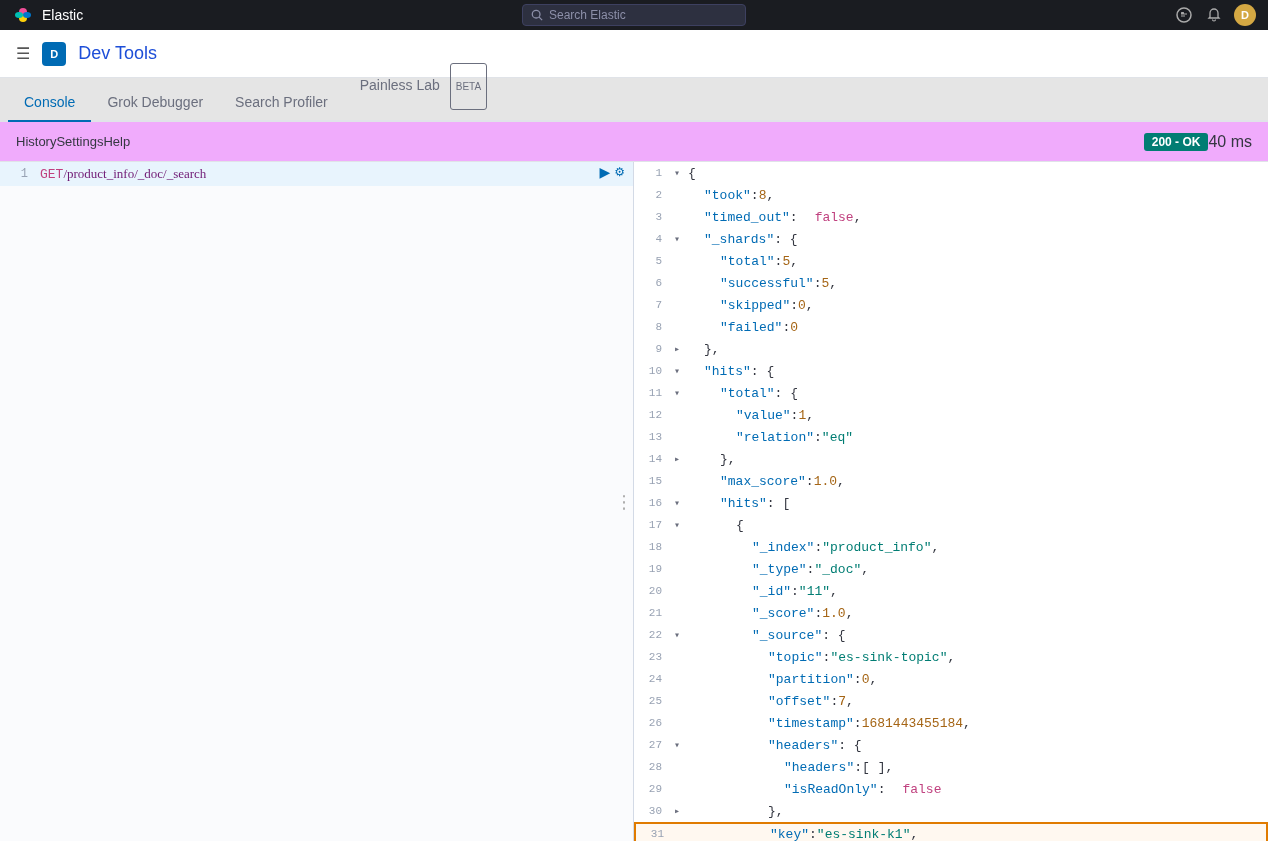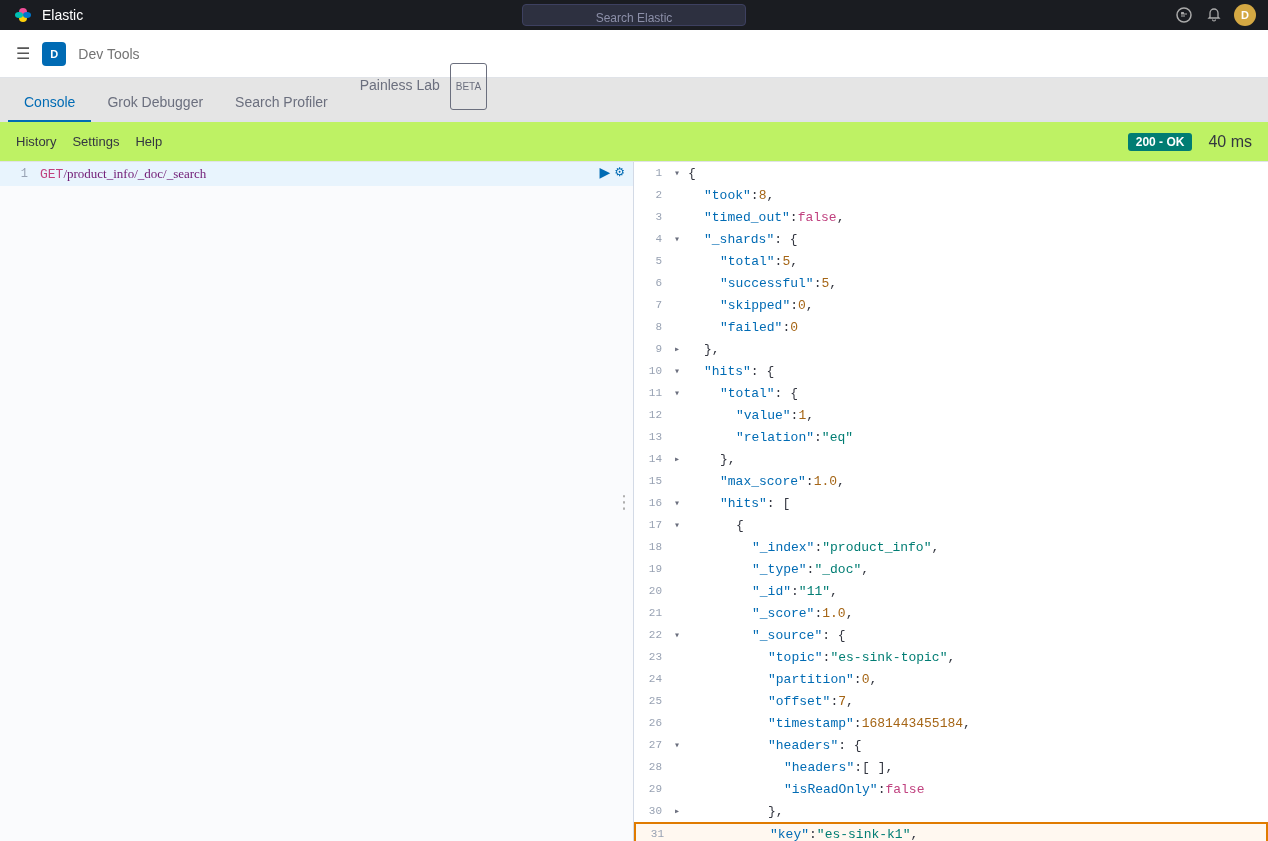--- a/index.html
+++ b/index.html
@@ -88,22 +88,22 @@
     .app-icon {
       width: 24px; height: 24px;
       background: #006bb4;
       border-radius: 4px;
       display: flex; align-items: center; justify-content: center;
       color: #fff;
       font-size: 11px;
       font-weight: bold;
     }
     .breadcrumb-title {
-      font-size: 14px;
-      color: #737373;
+      font-size: 18px;
+      color: #1d4ed8;
       font-weight: 500;
     }
 
     
     .tabs-bar {
       background: #e5e5e5;
       border-bottom: 2px solid #e0e3e8;
       display: flex;
       align-items: flex-end;
       padding: 0 0 0 8px;
@@ -131,26 +131,25 @@
       font-size: 10px;
       color: #6b6f7e;
       padding: 17px 5px;
       margin-left: 6px;
       vertical-align: middle;
     }
 
     
     .toolbar {
       height: 40px;
-      background: #bef264;
+      background: #f0abfc;
       border-bottom: 1px solid #e0e3e8;
       display: flex;
       align-items: center;
       padding: 0 16px;
-      gap: 16px;
     }
     .toolbar-btn {
       font-size: 13px;
       color: #343741;
       cursor: pointer;
       background: none;
       border: none;
       padding: 4px 0;
     }
     .status-badge {
@@ -248,21 +247,21 @@
       width: 12px;
       min-width: 12px;
       color: #6b6f7e;
       font-size: 10px;
       cursor: pointer;
       margin-right: 2px;
     }
     .json-key { color: #006bb4; }
     .json-str { color: #017d73; }
     .json-num { color: #a56515; }
-    .json-bool { color: #c0417f; }
+    .json-bool { color: #c0417f; margin-left: 17px; }
     .json-punct { color: #343741; }
 
     .highlighted-row {
       background: #fff3e0;
       border: 2px solid #e07b00;
     }
     .highlighted-row .resp-line-num,
     .highlighted-row .resp-toggle {
       border: none;
     }
@@ -275,21 +274,21 @@
 
     <svg class="elastic-logo" viewBox="0 0 22 22">
       <circle cx="11" cy="8" r="4" fill="#f04e98"></circle>
       <circle cx="11" cy="14" r="4" fill="#fed10a"></circle>
       <ellipse cx="7" cy="11" rx="4" ry="3" fill="#00bfb3"></ellipse>
       <ellipse cx="15" cy="11" rx="4" ry="3" fill="#07c"></ellipse>
     </svg>
     <span class="elastic-title">Elastic</span>
   </div>
 
-  <div class="search-bar" style="position:absolute;left:50%;transform:translateX(-50%);flex-direction:column;">
+  <div class="search-bar" style="position:absolute;left:50%;transform:translateX(-50%);">
     <svg width="12" height="12" viewBox="0 0 14 14" fill="none">
       <circle cx="6" cy="6" r="4.5" stroke="#8c8fa8" stroke-width="1.5"></circle>
       <line x1="9.5" y1="9.5" x2="13" y2="13" stroke="#8c8fa8" stroke-width="1.5"></line>
     </svg>
     <span class="search-bar-text">Search Elastic</span>
   </div>
 
   <div class="top-nav-right">
     <div class="nav-icon">
       <svg width="16" height="16" viewBox="0 0 16 16" fill="none">

